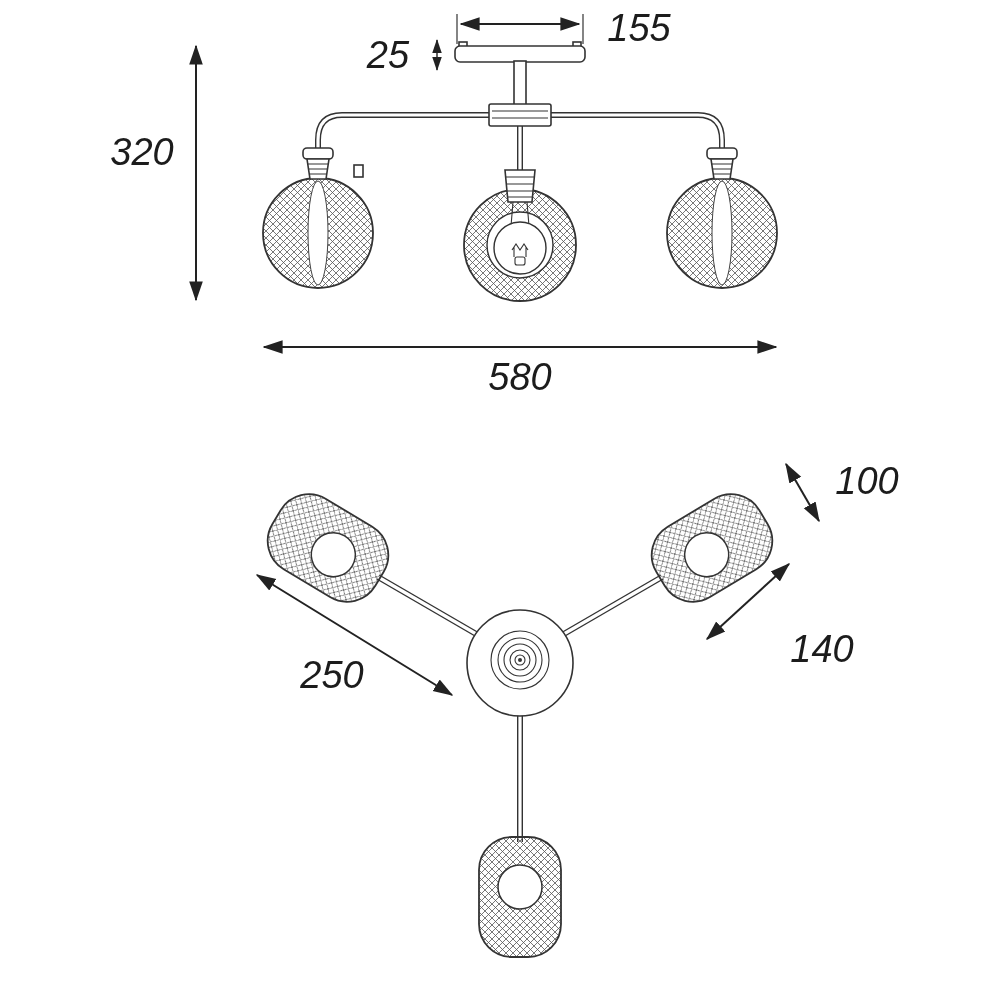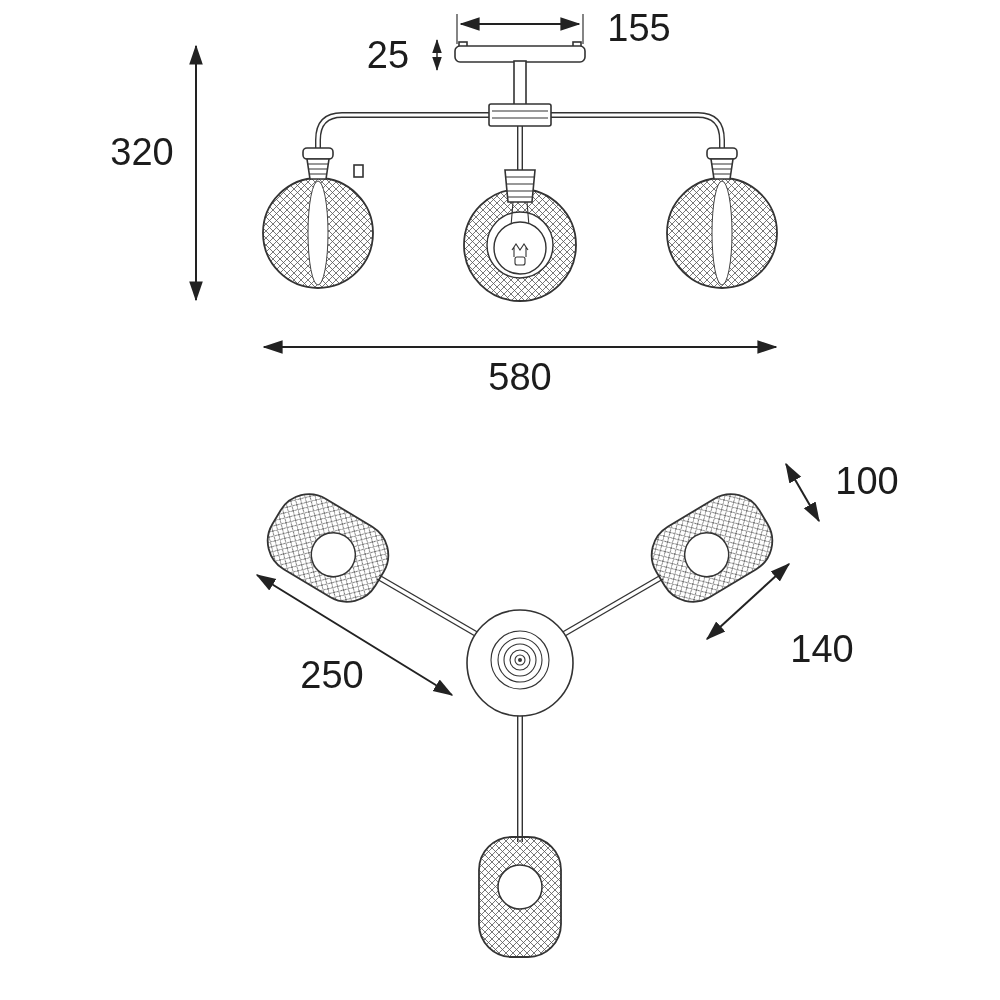--- a/index.html
+++ b/index.html
@@ -1,16 +1,16 @@
 <!DOCTYPE html>
 <html><head>
 <meta charset="utf-8">
 <style>
   html,body{margin:0;padding:0;background:#ffffff;}
-  .stage{width:1000px;height:1000px;position:relative;background:#ffffff;overflow:hidden;}
+  .stage{width:1000px;height:1000px;position:relative;background:#ffffff;overflow:hidden;font-style:italic;}
   svg{display:block;}
   .fline{stroke:#333;fill:#fff;stroke-width:1.6;}
   .thin{stroke:#333;fill:none;stroke-width:1.1;}
   .tube-o{stroke:#333;stroke-width:6;fill:none;stroke-linecap:butt;}
   .tube-i{stroke:#fff;stroke-width:3.2;fill:none;stroke-linecap:butt;}
   .dim{stroke:#222;stroke-width:2;fill:none;marker-start:url(#arr);marker-end:url(#arr);}
   .dim-sm{stroke:#222;stroke-width:1.4;fill:none;marker-start:url(#arr);marker-end:url(#arr);}
   .ext{stroke:#222;stroke-width:1.1;}
   .dim-text{font-family:"Liberation Sans",sans-serif;font-size:38px;fill:#1c1c1c;}
 </style>

